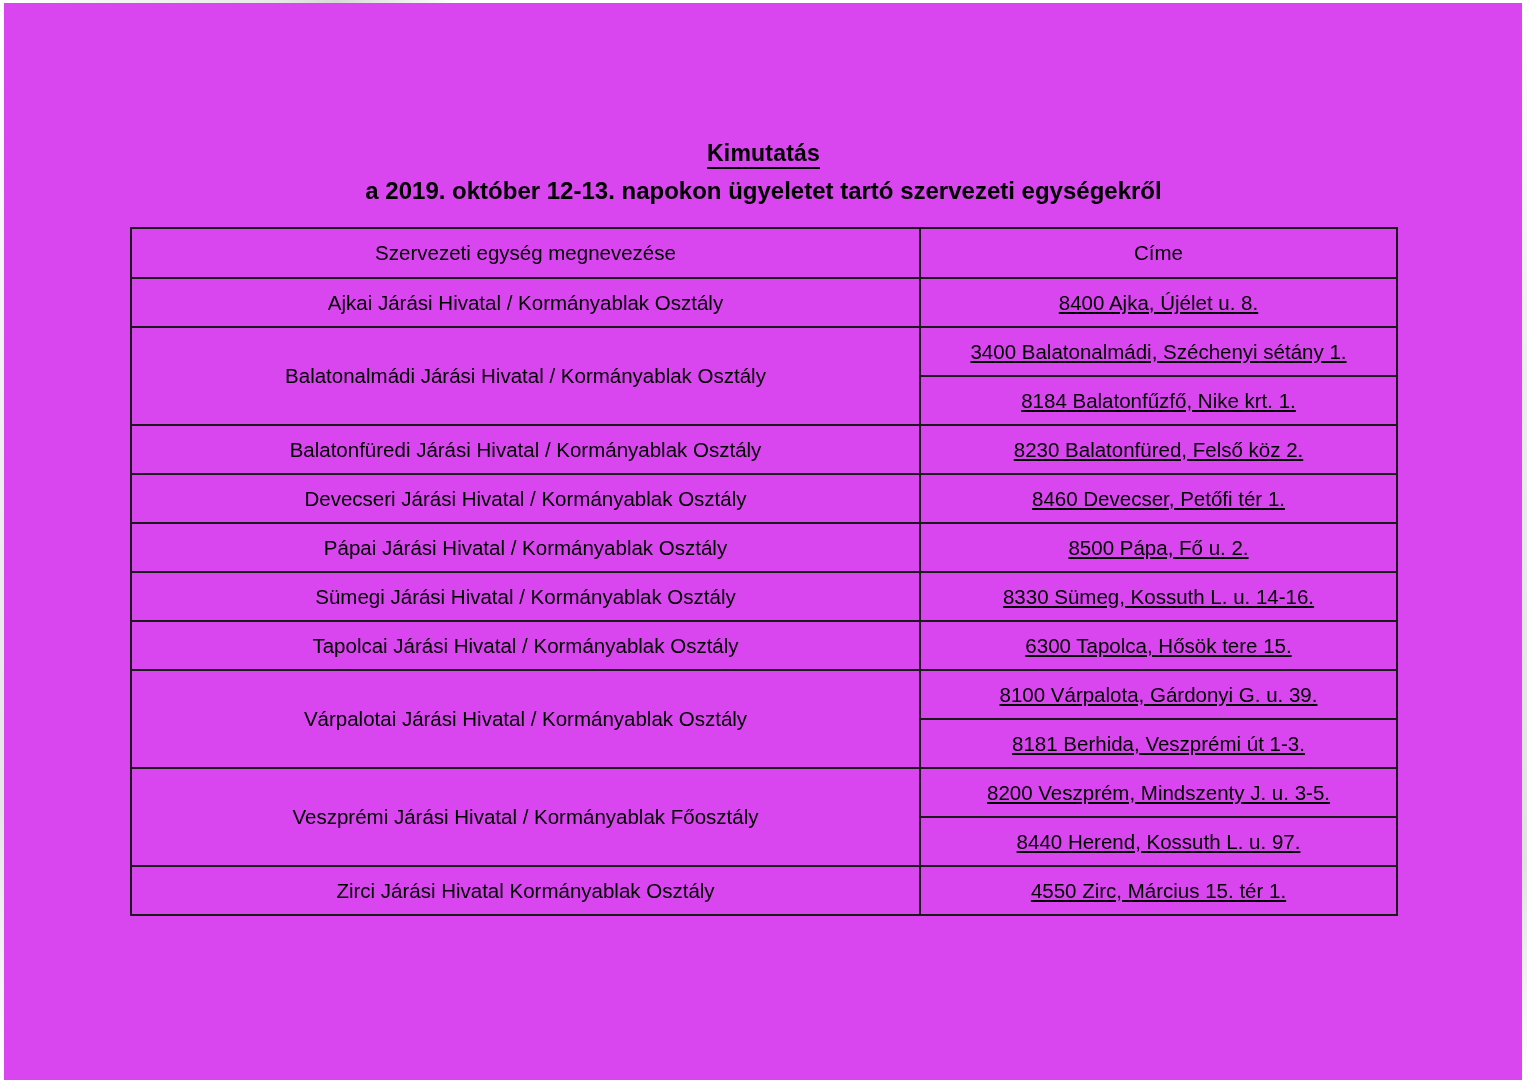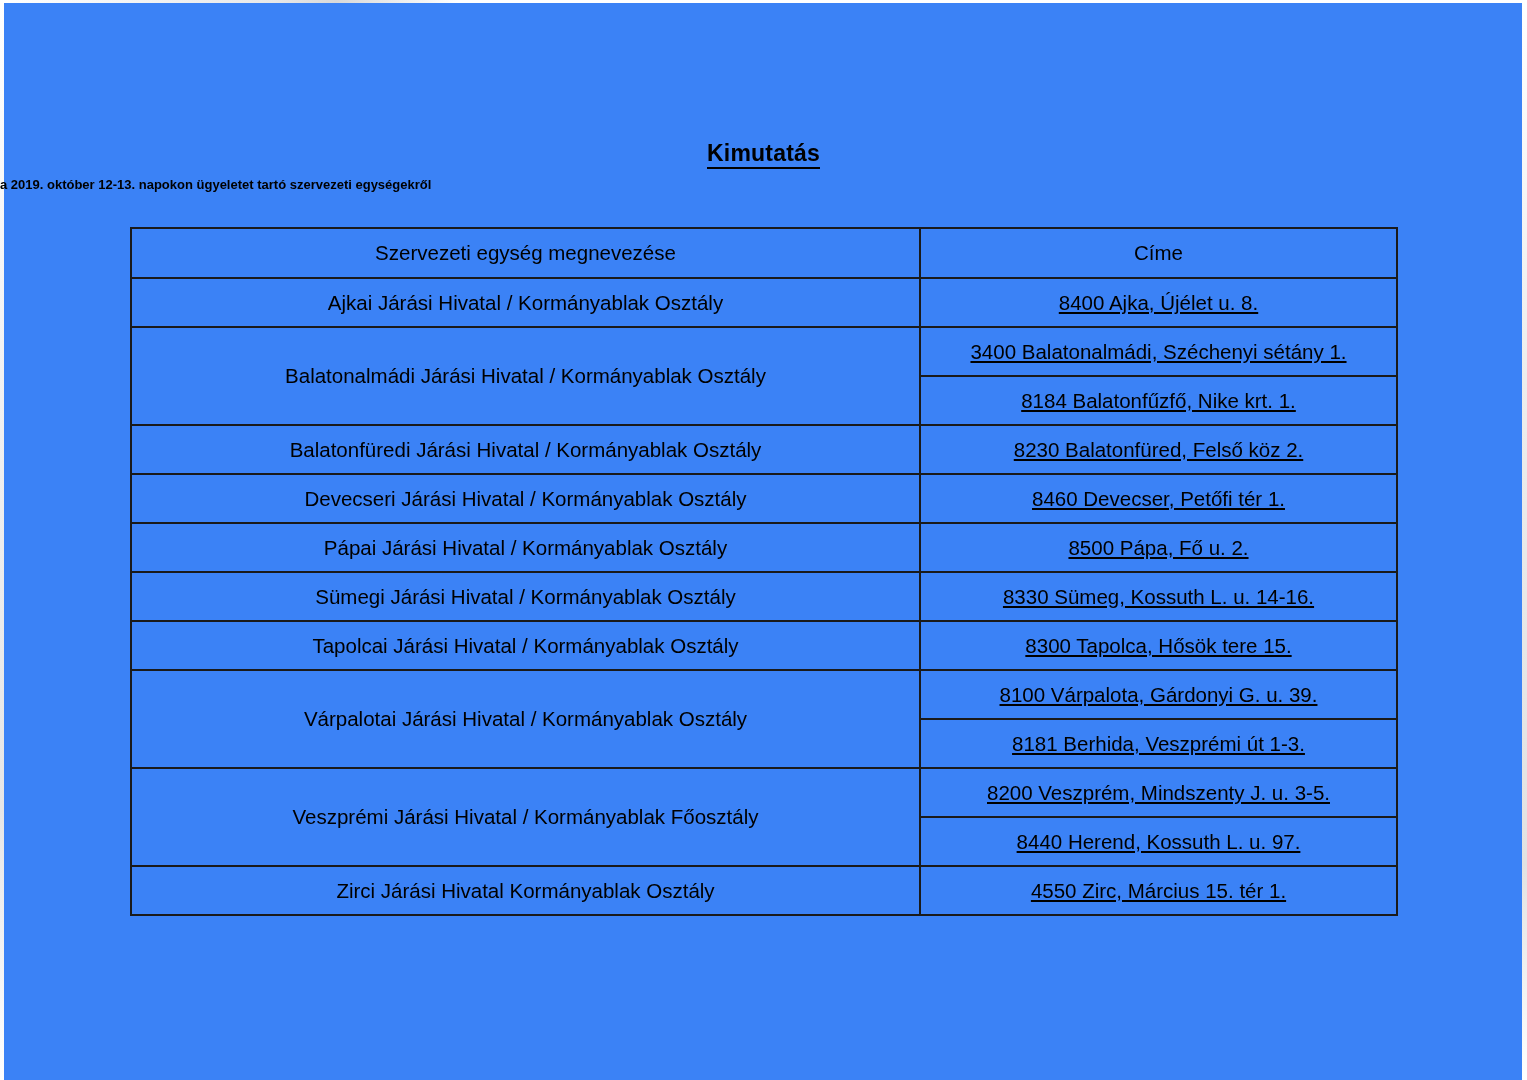--- a/index.html
+++ b/index.html
@@ -14,21 +14,21 @@
     color: #000000;
     position: relative;
     overflow: hidden;
   }
   .page {
     position: absolute;
     left: 0;
     top: 0;
     width: 1527px;
     height: 1080px;
-    background: #3b82f6;
+    background: #d946ef;
   }
   
   .scan-edge-top {
     position: absolute;
     left: 0; top: 0;
     width: 1527px; height: 3px;
     background: linear-gradient(to right, #ffffff 0%, #e8e8e8 18%, #d9d9d9 22%, #ffffff 30%, #ffffff 100%);
   }
   .scan-edge-left {
     position: absolute;
@@ -55,21 +55,22 @@
   }
   .doc-title span {
     border-bottom: 2px solid #000;
     padding-bottom: 1px;
   }
   .doc-subtitle {
     position: absolute;
     left: 0;
     top: 177px;
     width: 1527px;
-    font-size: 13px;
+    text-align: center;
+    font-size: 24px;
     font-weight: bold;
   }
 
   .table-wrap {
     position: absolute;
     left: 130px;
     top: 227px;
     width: 1266px;
   }
   table.kimutatas {
@@ -152,21 +153,21 @@
           <tr>
             <td class="unit-cell">Pápai Járási Hivatal / Kormányablak Osztály</td>
             <td class="addr-cell">8500 Pápa, Fő u. 2.</td>
           </tr>
           <tr>
             <td class="unit-cell">Sümegi Járási Hivatal / Kormányablak Osztály</td>
             <td class="addr-cell">8330 Sümeg, Kossuth L. u. 14-16.</td>
           </tr>
           <tr>
             <td class="unit-cell">Tapolcai Járási Hivatal / Kormányablak Osztály</td>
-            <td class="addr-cell">8300 Tapolca, Hősök tere 15.</td>
+            <td class="addr-cell">6300 Tapolca, Hősök tere 15.</td>
           </tr>
           <tr>
             <td class="unit-cell" rowspan="2">Várpalotai Járási Hivatal / Kormányablak Osztály</td>
             <td class="addr-cell">8100 Várpalota, Gárdonyi G. u. 39.</td>
           </tr>
           <tr>
             <td class="addr-cell">8181 Berhida, Veszprémi út 1-3.</td>
           </tr>
           <tr>
             <td class="unit-cell" rowspan="2">Veszprémi Járási Hivatal / Kormányablak Főosztály</td>

